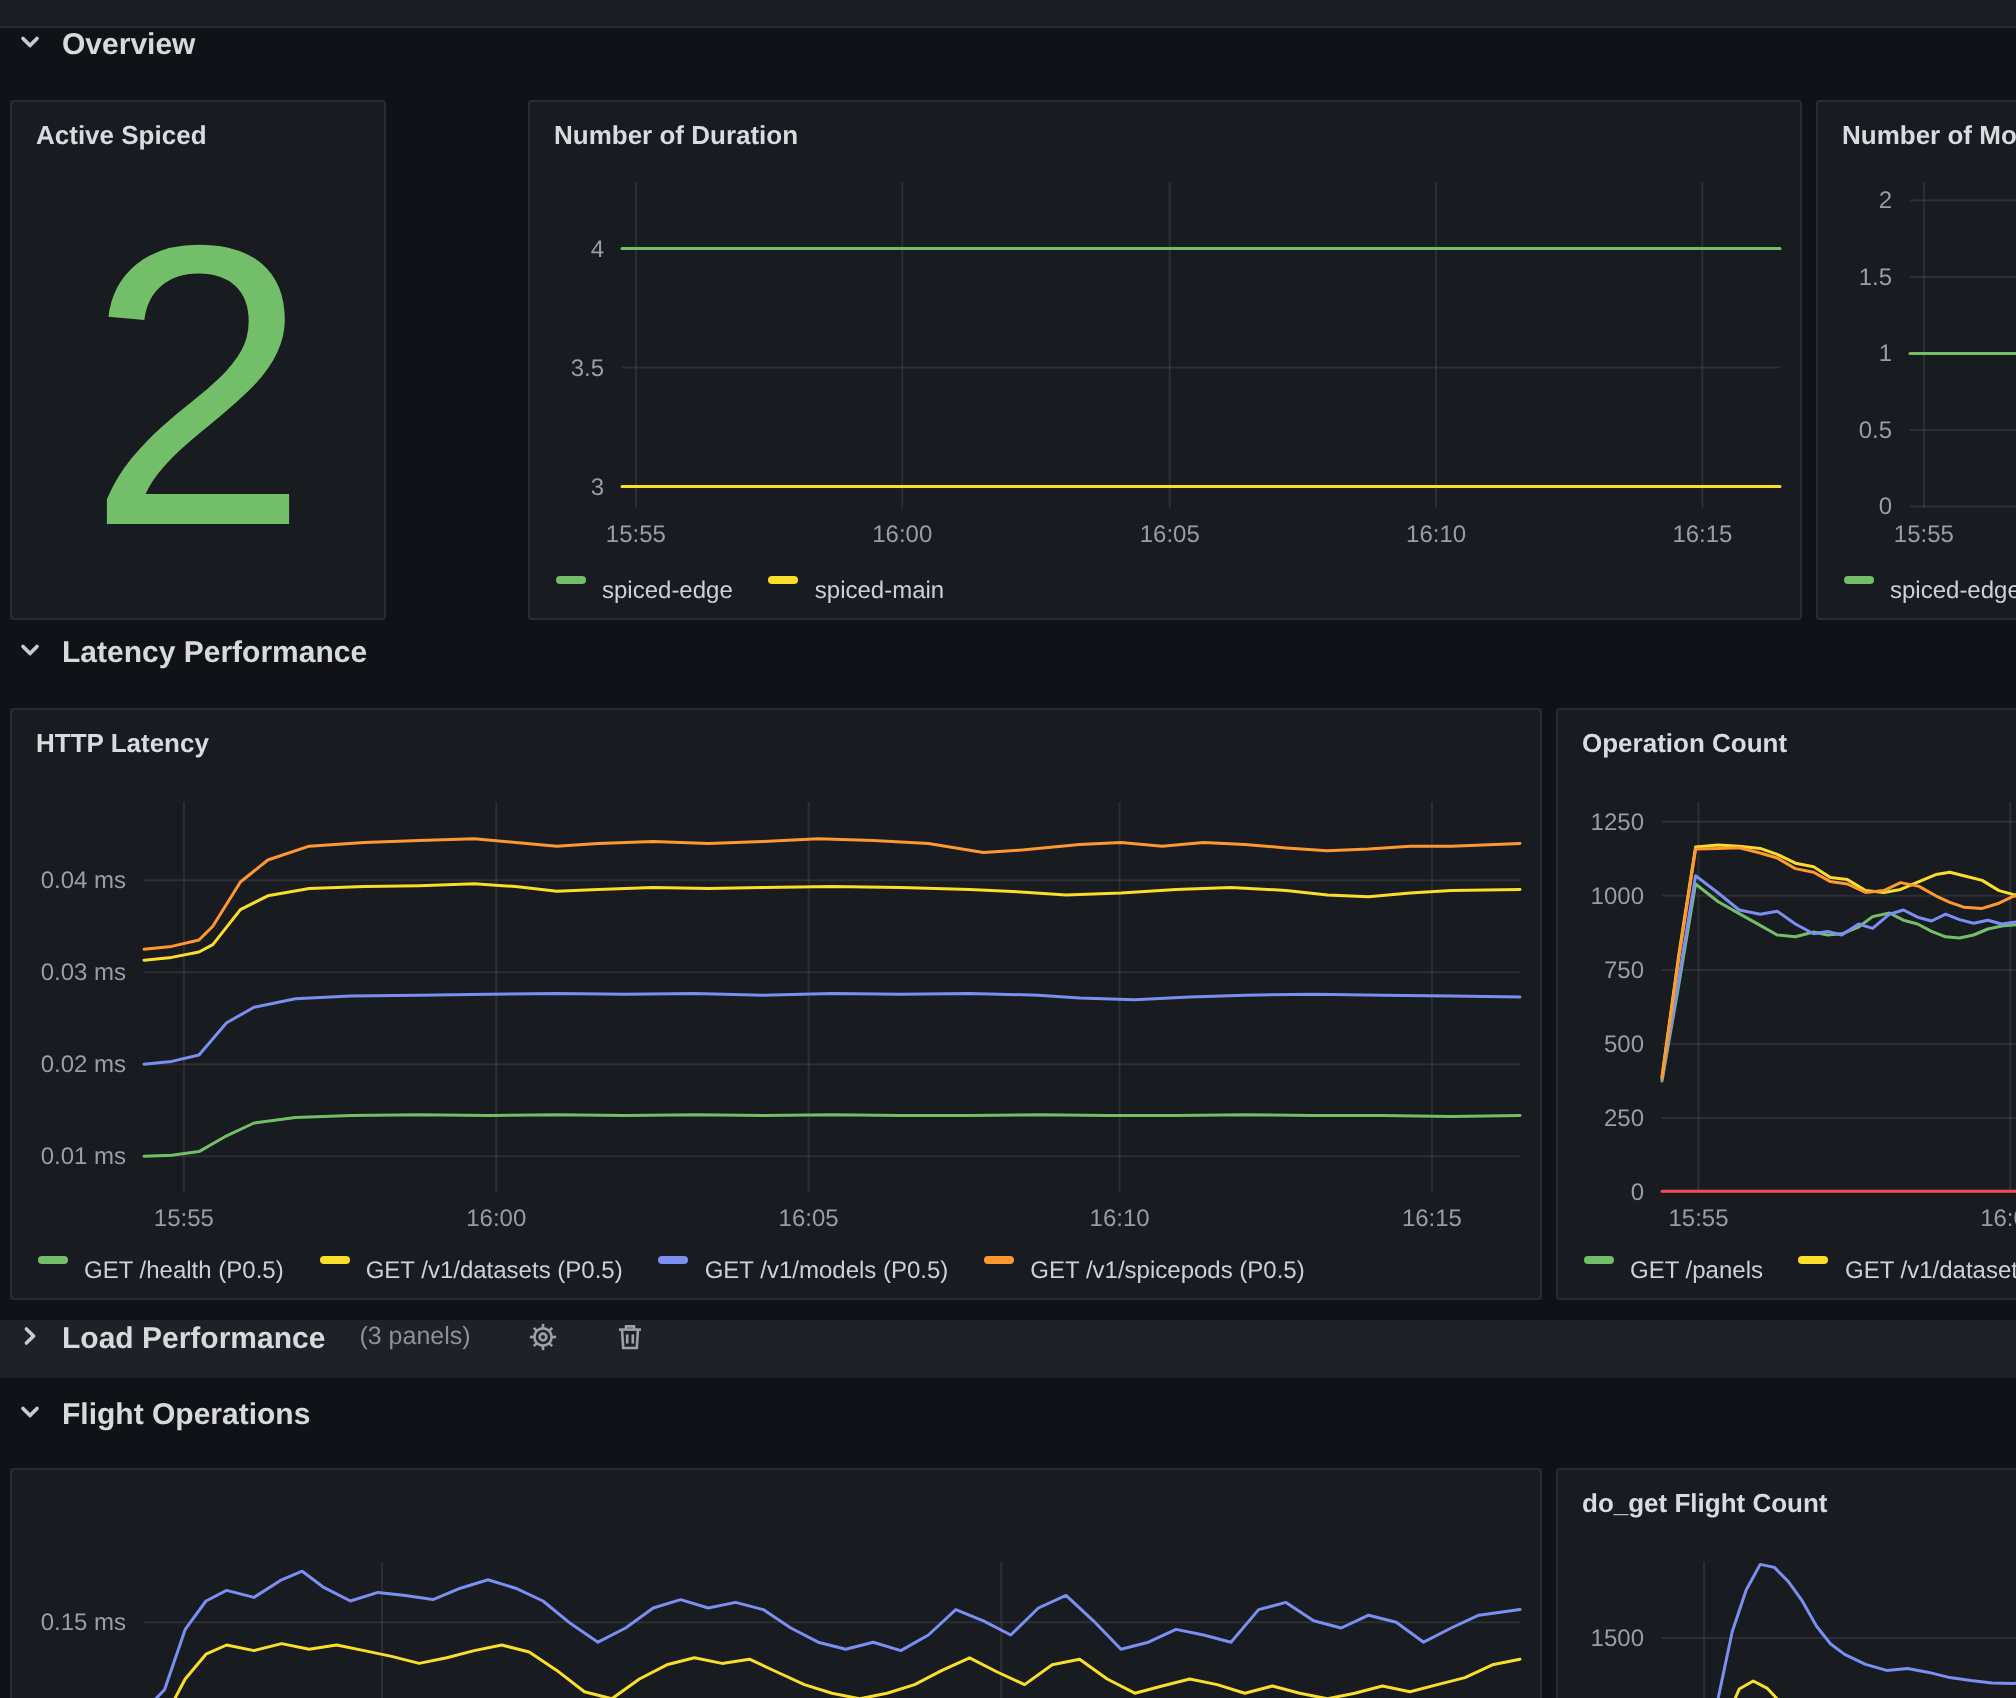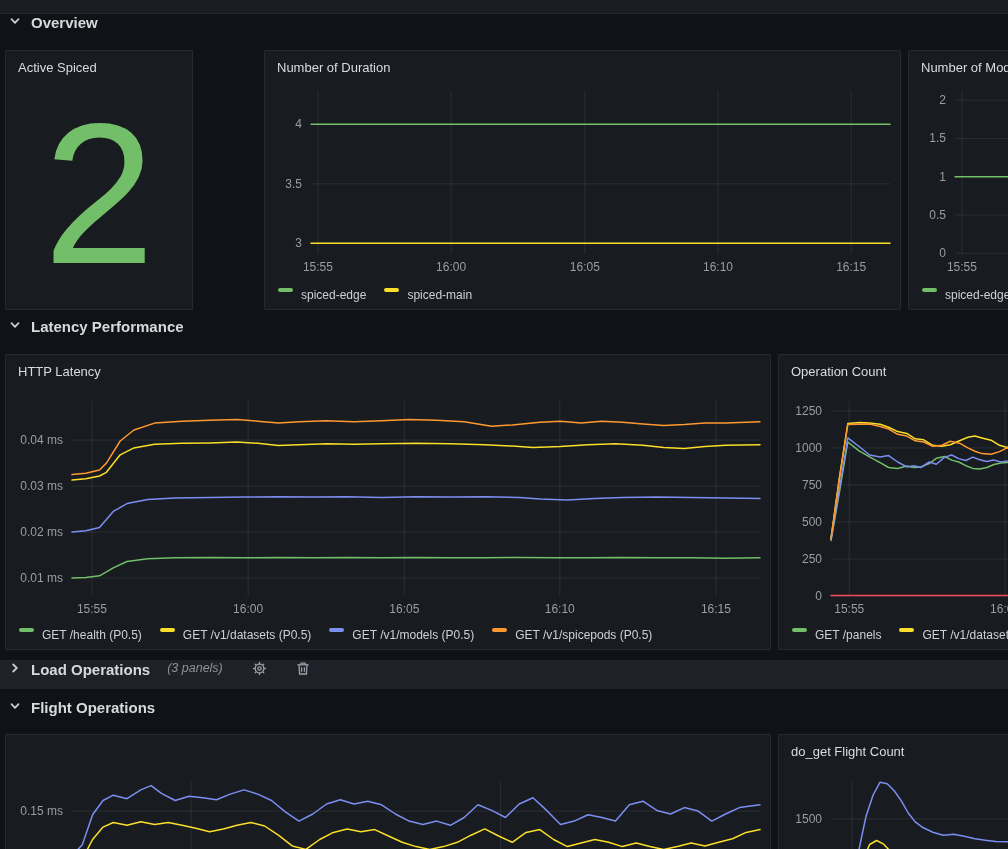--- a/index.html
+++ b/index.html
@@ -5,25 +5,25 @@
   html,body{margin:0;padding:0}
   body{
     width:1008px;height:849px;overflow:hidden;position:relative;
     background:#111217;
     font-family:"Liberation Sans","DejaVu Sans",sans-serif;
   }
   .topstrip{position:absolute;left:0;top:0;width:1008px;height:13px;background:#1b1d23;border-bottom:1px solid #26282e}
   .section-header{position:absolute;left:8px;display:flex;align-items:flex-start;gap:9px;height:26px;color:#d8d9da;font-size:15px;font-weight:700;cursor:pointer}
   .section-header .chev{display:flex;color:#c9cad1}
   .row-highlight{position:absolute;left:0;width:1008px;height:29px;background:#1e2127}
-  .count-label{font-style:italic;font-weight:400;font-size:12.5px;color:#8e9098;margin-left:8px}
+  .count-label{font-weight:400;font-size:12.5px;color:#8e9098;margin-left:8px}
   .icon-btn{display:flex;margin-left:20px;color:#9da0a8;cursor:pointer}
   .panel{position:absolute;background:#181b1f;border:1px solid rgba(204,204,220,0.09);border-radius:2px;overflow:hidden}
   .panel-title{position:absolute;top:0;left:0;right:0;height:30px;padding:9px 12px 0;box-sizing:border-box;
-    font-size:13px;font-weight:400;color:#dadbe0;white-space:nowrap;overflow:hidden;cursor:pointer}
+    font-size:13px;font-weight:700;color:#dadbe0;white-space:nowrap;overflow:hidden;cursor:pointer}
   .chart-svg{position:absolute;left:0;top:0;width:100%;height:100%;display:block}
   .legend{position:absolute;left:13px;bottom:7px;display:flex;gap:18px;font-size:12px;color:#cfd0d6;white-space:nowrap}
   .legend-item{display:flex;gap:8px;cursor:pointer}
   .swatch{width:15px;height:4px;border-radius:2px;display:inline-block}
   .grid{stroke:rgba(204,204,220,0.11);stroke-width:1}
   .tick{fill:#9b9da6;font-size:12px;font-family:"Liberation Sans","DejaVu Sans",sans-serif}
   .stat-value{position:absolute;left:0;right:0;top:34px;bottom:6px;display:flex;align-items:center;justify-content:center;
     font-size:200px;font-weight:500;line-height:1}
 </style>
 </head>
@@ -196,21 +196,21 @@
     </div>
 </div>
 
 <div class="row-highlight" style="top:660px"></div>
 <div class="section-header" style="top:661px">
   <span class="chev">
     <svg width="14" height="14" viewBox="0 0 14 14">
         <polyline points="5.2,3.5 8.8,7 5.2,10.5" fill="none" stroke="currentColor" stroke-width="1.8" stroke-linecap="round" stroke-linejoin="round"></polyline>
       </svg>
   </span>
-  <span>Load Operations</span>
+  <span>Load Performance</span>
   <span class="count-label">(3 panels)</span>
   <span class="icon-btn">
     <svg width="15" height="15" viewBox="0 0 16 16" fill="none" stroke="currentColor" stroke-width="1.4">
       <circle cx="8" cy="8" r="4.6"></circle>
         <circle cx="8" cy="8" r="1.8"></circle>
       <line x1="8" y1="1" x2="8" y2="3.2"></line>
         <line x1="8" y1="12.8" x2="8" y2="15"></line>
       <line x1="1" y1="8" x2="3.2" y2="8"></line>
         <line x1="12.8" y1="8" x2="15" y2="8"></line>
       <line x1="3.1" y1="3.1" x2="4.6" y2="4.6"></line>

